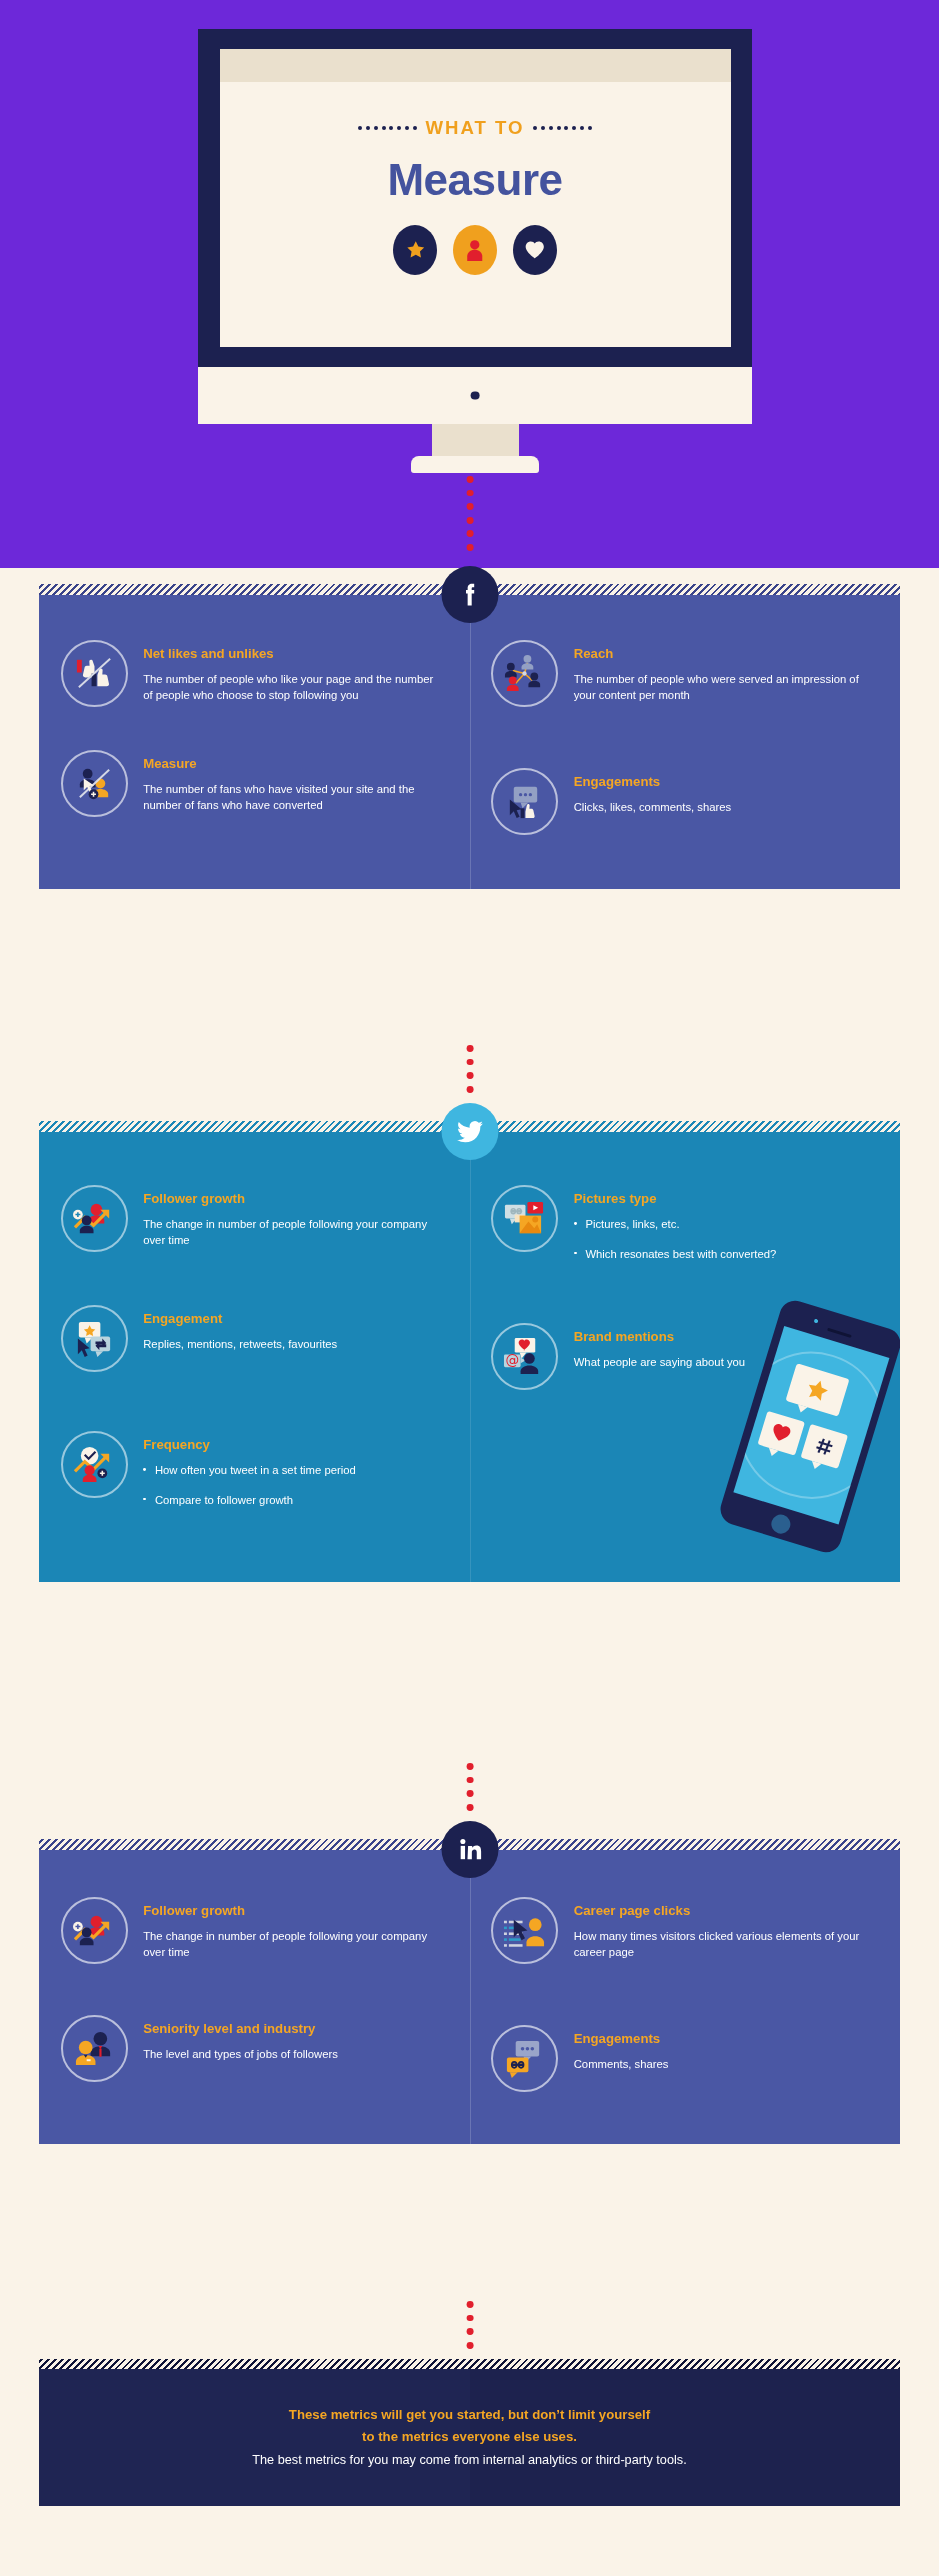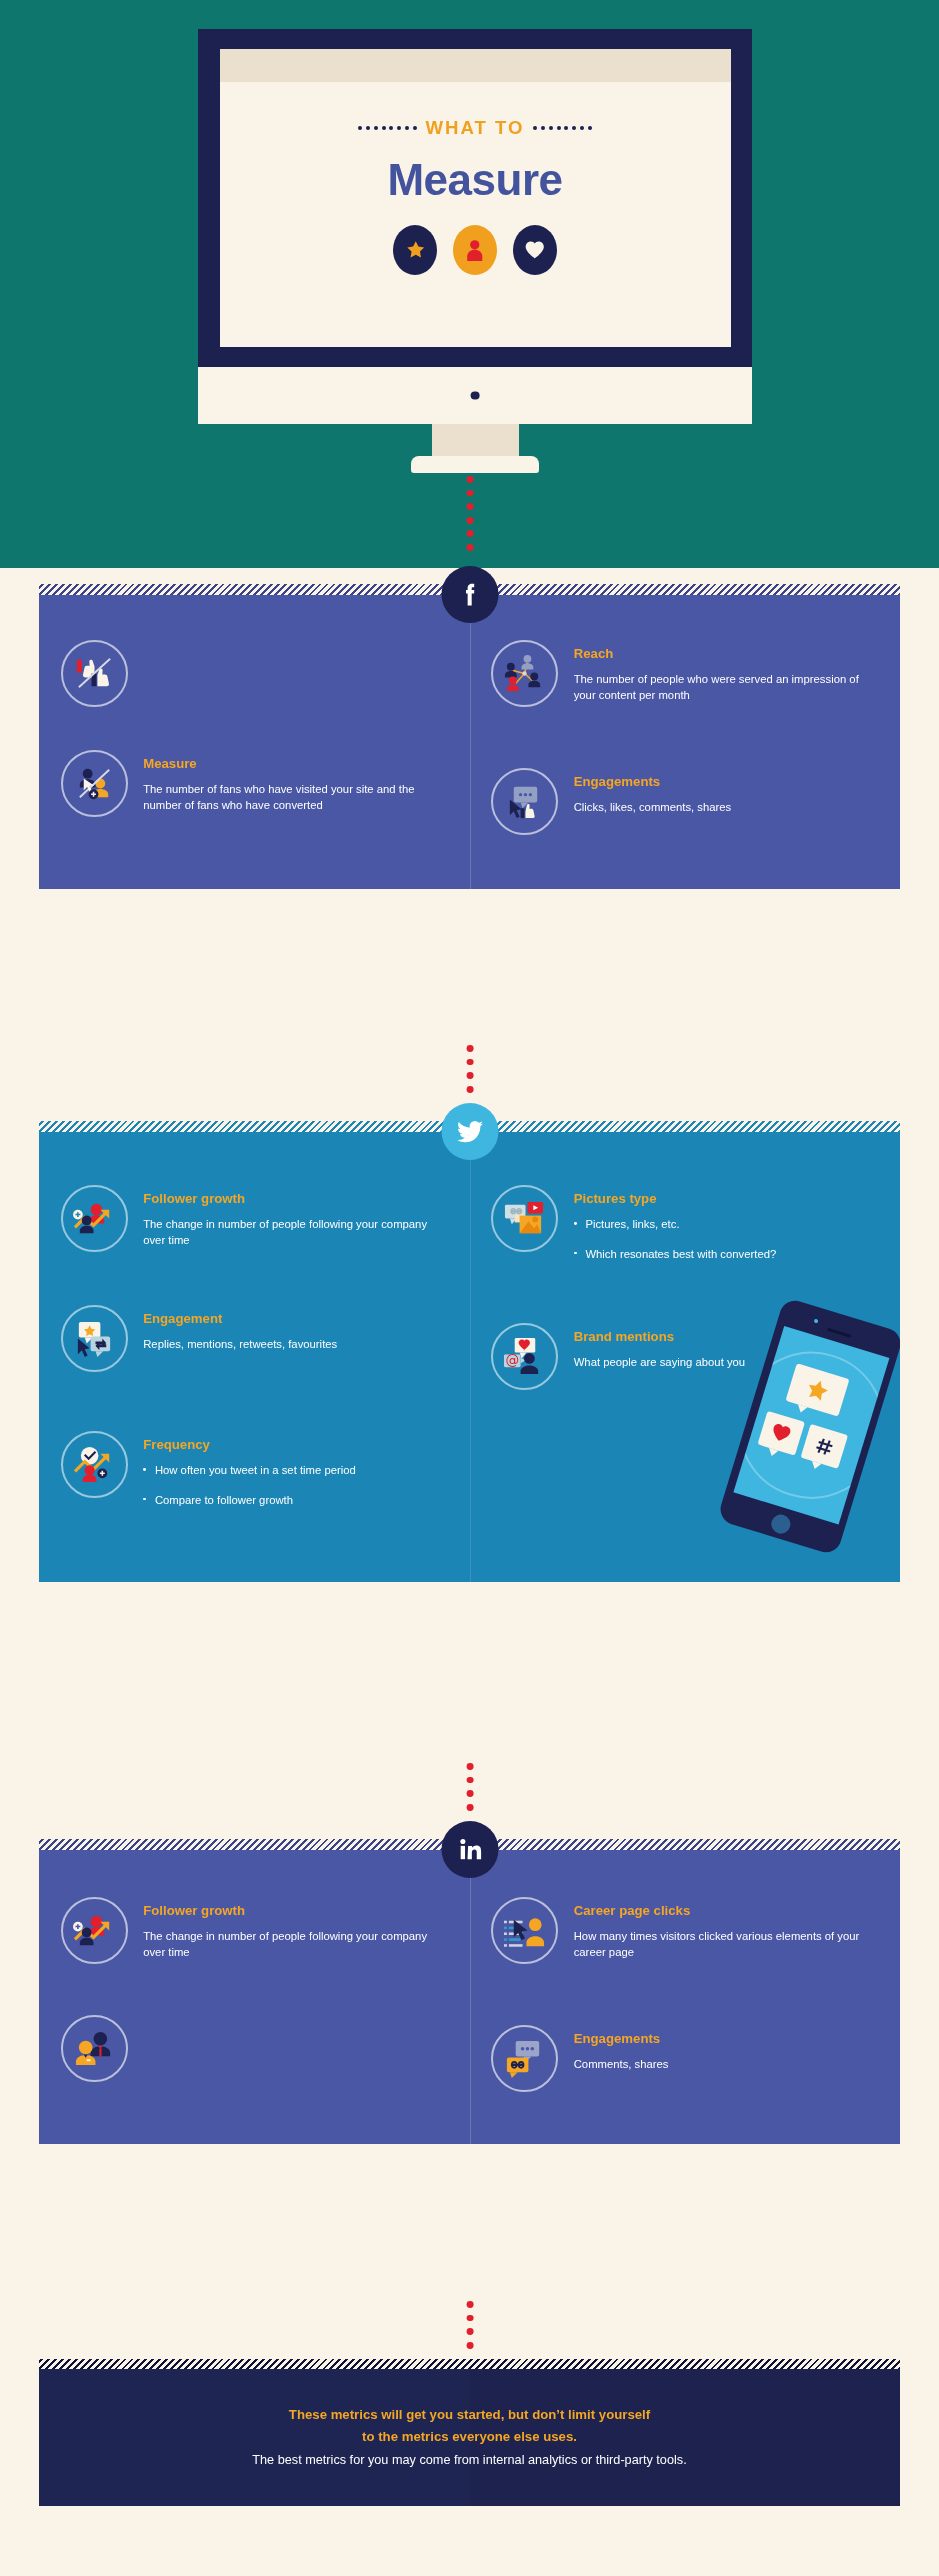--- a/index.html
+++ b/index.html
@@ -14,21 +14,21 @@
     height: 2576px;
     background: #faf3e8;
     overflow: hidden;
   }
 
   
   .header-band {
     position: absolute;
     left: 0; top: 0;
     width: 939px; height: 568px;
-    background: #0f766e;
+    background: #6d28d9;
   }
   .monitor {
     position: absolute;
     left: 198px; top: 29px;
     width: 554px;
   }
   .monitor-bezel {
     width: 554px; height: 338px;
     background: #1c2150;
     padding: 19.6px 21.5px;
@@ -453,20 +453,24 @@
         <div class="metric">
           <div class="metric-ring">
             <svg class="svgicon" width="47" height="43" viewBox="0 0 48 44" aria-hidden="true">
               <rect x="6" y="8" width="5" height="13" fill="#e11f2d"></rect>
               <path d="M12 8h9.5c1.6 0 2.6 1.2 2.3 2.6l-1.6 7.4c-.2 1.1-1.2 1.9-2.3 1.9H17l.3 4.3c.1 1.3-1 2.3-2.2 1.8-.9-.35-1.4-1.1-1.5-2L12 19.5z" fill="#faf3e8" transform="rotate(180 18 17)"></path>
               <rect x="21" y="22" width="5" height="13" fill="#1c2150"></rect>
               <path d="M27 35h9.5c1.6 0 2.6-1.2 2.3-2.6l-1.6-7.4c-.2-1.1-1.2-1.9-2.3-1.9H32l.3-4.3c.1-1.3-1-2.3-2.2-1.8-.9.35-1.4 1.1-1.5 2L27 23.5z" fill="#faf3e8"></path>
               <line x1="8" y1="36" x2="40" y2="7" stroke="#d6d9e6" stroke-width="2"></line>
             </svg>
           </div>
+          <div class="metric-text">
+            <div class="metric-title">Net likes and unlikes</div>
+            <div class="metric-desc">The number of people who like your page and the number of people who choose to stop following you</div>
+          </div>
         </div>
 
         <div class="metric" style="margin-top:43px;">
           <div class="metric-ring">
             <svg class="svgicon" width="47" height="43" viewBox="0 0 48 44" aria-hidden="true">
               <circle cx="17" cy="12" r="5" fill="#1c2150"></circle>
               <path d="M9 26v-3.2c0-3 3.6-5.2 8-5.2s8 2.2 8 5.2V26z" fill="#1c2150"></path>
               <circle cx="30" cy="22" r="5" fill="#f5a623"></circle>
               <path d="M22 36v-3.2c0-3 3.6-5.2 8-5.2s8 2.2 8 5.2V36z" fill="#f5a623"></path>
               <line x1="9" y1="36" x2="39" y2="8" stroke="#d6d9e6" stroke-width="2"></line>
@@ -733,20 +737,24 @@
               <circle cx="31" cy="12" r="7" fill="#1c2150"></circle>
               <path d="M21 30v-3.5c0-3.9 4.5-6.8 10-6.8s10 2.9 10 6.8V30z" fill="#1c2150"></path>
               <polygon points="29,19.5 33,19.5 31,22.5" fill="#e11f2d"></polygon>
               <rect x="30" y="22" width="2.2" height="8.5" fill="#e11f2d"></rect>
               <circle cx="16" cy="21" r="7" fill="#f5a623"></circle>
               <path d="M6 39v-3.5c0-3.9 4.5-6.8 10-6.8s10 2.9 10 6.8V39z" fill="#f5a623"></path>
               <polygon points="14,28.5 18,28.5 16,31.5" fill="#1c2150"></polygon>
               <rect x="17" y="33" width="4" height="2" fill="#faf3e8"></rect>
             </svg>
           </div>
+          <div class="metric-text">
+            <div class="metric-title">Seniority level and industry</div>
+            <div class="metric-desc">The level and types of jobs of followers</div>
+          </div>
         </div>
 
       </div>
 
       <div class="panel-col right">
 
         <div class="metric">
           <div class="metric-ring">
             <svg class="svgicon" width="49" height="43" viewBox="0 0 50 44" aria-hidden="true">
               <rect x="4" y="12" width="3" height="2.6" fill="#cfd3e0"></rect>

